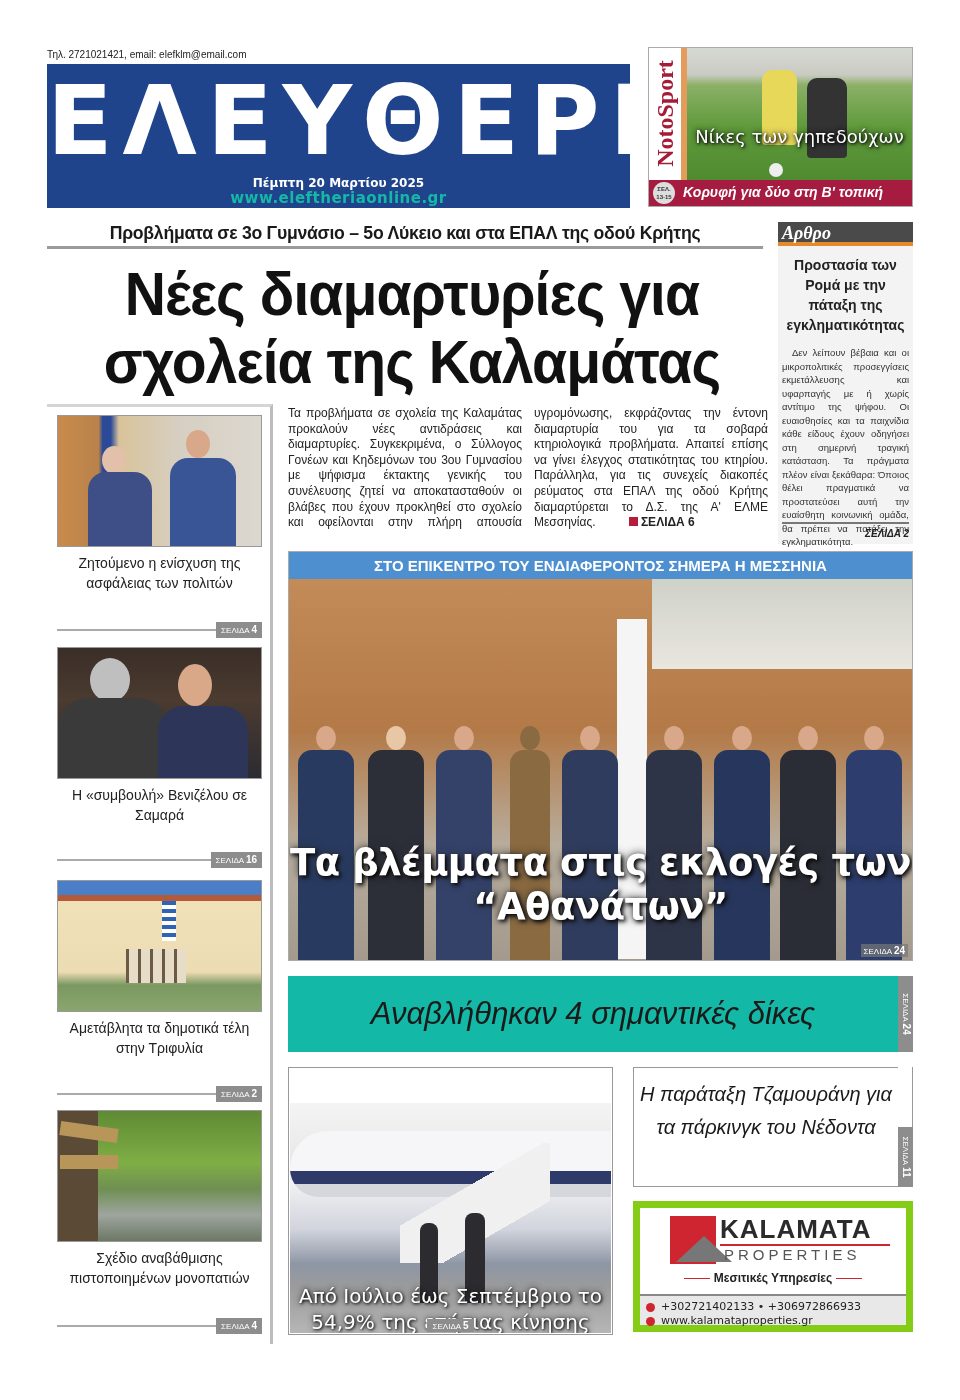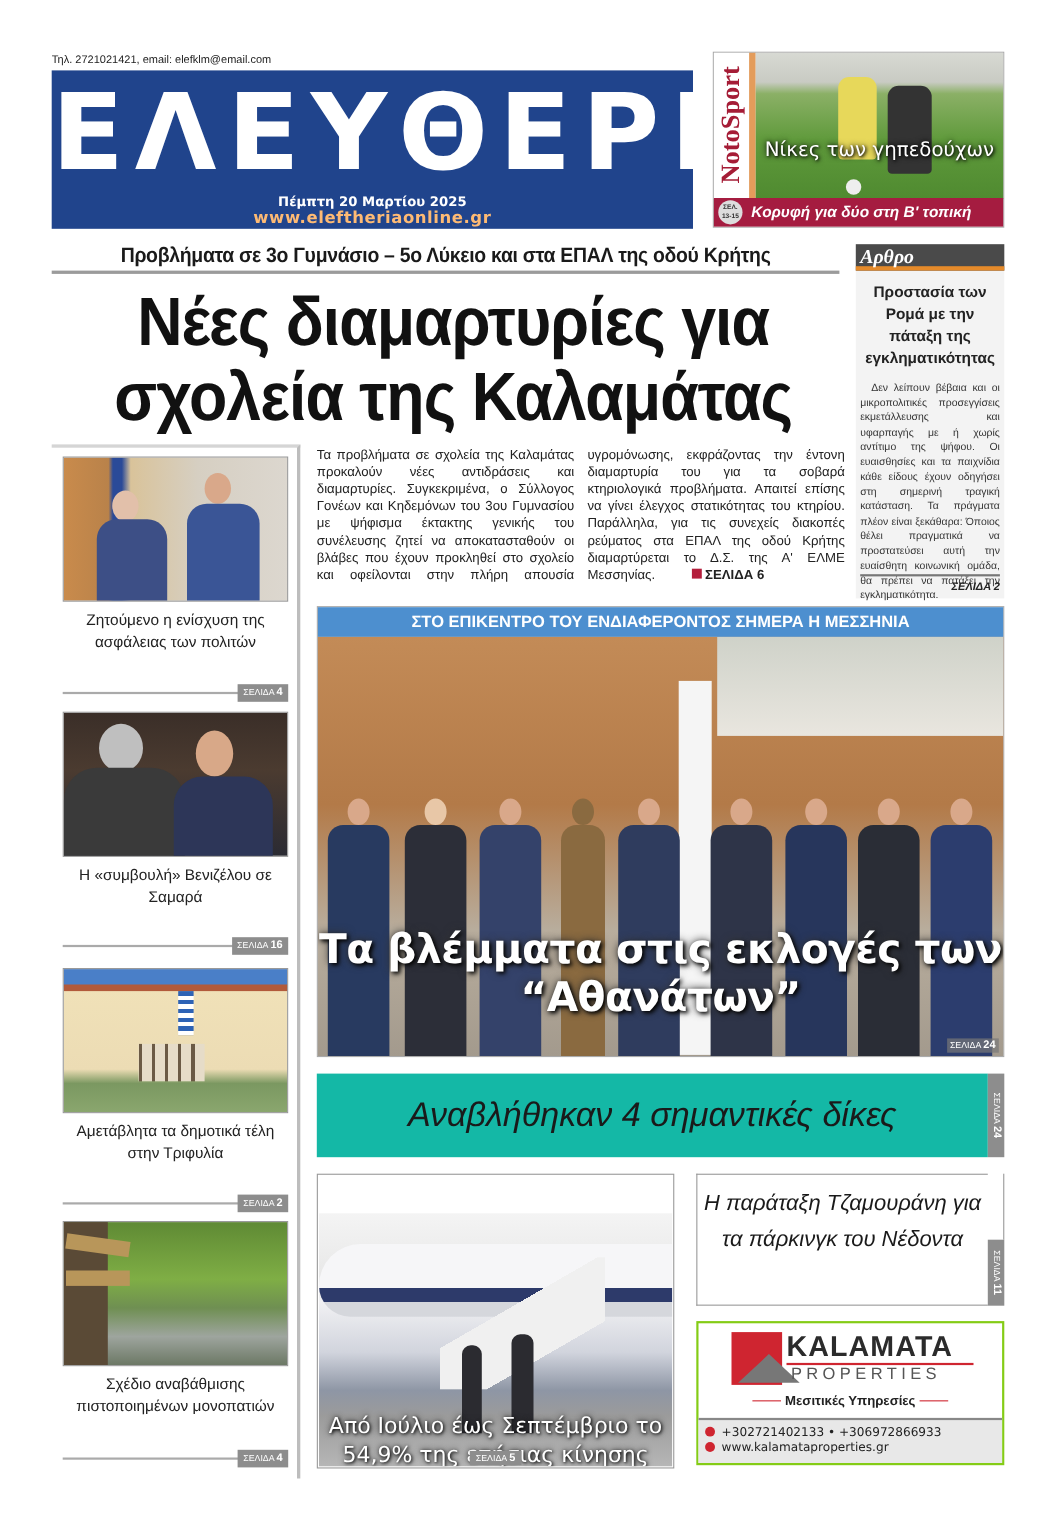--- a/index.html
+++ b/index.html
@@ -2,21 +2,21 @@
 <html><head>
 <meta charset="utf-8">
 <style>
   * { box-sizing: border-box; margin: 0; padding: 0; }
   body { width: 960px; height: 1400px; background: #fff; font-family: "Liberation Sans", sans-serif; color: #111; position: relative; overflow: hidden; }
   .abs { position: absolute; }
   .topline { font-size: 10px; color: #222; }
   .masthead { left: 47px; top: 64px; width: 583px; height: 144px; background: #20448c; }
   .masthead-title { position: absolute; left: 0; right: 0; top: 2px; text-align: center; color: #fff; font-family: "DejaVu Sans", sans-serif; font-weight: bold; font-size: 96px; letter-spacing: 10px; line-height: 110px; }
   .masthead-date { position: absolute; left: 0; right: 0; top: 112px; text-align: center; color: #fff; font-weight: bold; font-size: 12px; font-family: "DejaVu Sans", sans-serif; }
-  .masthead-url { position: absolute; left: 0; right: 0; top: 125px; text-align: center; color: #fdba74; font-weight: bold; font-size: 15px; font-family: "DejaVu Sans", sans-serif; letter-spacing: 0.5px; }
+  .masthead-url { position: absolute; left: 0; right: 0; top: 125px; text-align: center; color: #14b8a6; font-weight: bold; font-size: 15px; font-family: "DejaVu Sans", sans-serif; letter-spacing: 0.5px; }
 
   .sport { left: 648px; top: 47px; width: 265px; height: 160px; border: 1px solid #aaa; }
   .sport-side { position: absolute; left: 0; top: 0; width: 32px; height: 133px; background: #fff; }
   .sport-side span { position: absolute; left: -46px; top: 52px; width: 125px; transform: rotate(-90deg); color: #a51c36; font-family: "Liberation Serif", serif; font-weight: bold; font-size: 24px; text-align: center; }
   .sport-bar { position: absolute; left: 32px; top: 0; width: 6px; height: 133px; background: #e39c5b; }
   .sport-photo { position: absolute; left: 38px; top: 0; right: 0; height: 133px; background: linear-gradient(180deg, #d7d9d3 0%, #c9cbc3 20%, #8bb066 28%, #5f9a3b 60%, #4f8a30 100%); overflow: hidden; }
   .sport-photo .p1 { position:absolute; left: 75px; top: 22px; width: 35px; height: 75px; background: #e7d85a; border-radius: 10px 10px 4px 4px; }
   .sport-photo .p2 { position:absolute; left: 120px; top: 30px; width: 40px; height: 80px; background: #333; border-radius: 10px 10px 4px 4px; }
   .sport-photo .ball { position:absolute; left: 82px; top: 115px; width: 14px; height: 14px; background: #eee; border-radius: 50%; }
   .sport-caption { position: absolute; left: 0; right: 0; top: 78px; text-align: center; color: #fff; font-size: 18px; font-family: "DejaVu Sans", sans-serif; text-shadow: 1px 1px 3px #000, 0 0 6px #000; }
@@ -68,21 +68,21 @@
   .plane { position: absolute; left: 0; top: 28px; width: 330px; height: 66px; background: linear-gradient(180deg, #f6f6f8 0%, #f6f6f8 60%, #2d3a6a 60%, #2d3a6a 80%, #d5d7dc 80%); border-radius: 40px 0 0 30px; }
   .airport-title { position: absolute; left: 0; right: 0; top: 180px; text-align: center; color: #fff; font-size: 20px; line-height: 26px; font-family: "DejaVu Sans", sans-serif; text-shadow: 1px 1px 3px #000, 0 0 6px #222; }
   .airport-page { position: absolute; left: 50%; transform: translateX(-50%); bottom: 1px; background: #8d8d8d; color: #fff; font-size: 8px; padding: 1px 6px; }
   .airport-page b { font-size: 10px; }
 
   .nedon { left: 633px; top: 1067px; width: 265px; height: 120px; border: 1px solid #999; border-right: none; }
   .nedon-text { position: absolute; left: 0; right: 0; top: 10px; text-align: center; font-style: italic; font-size: 20px; line-height: 33px; color: #1a1a1a; }
   .nedon-tab { left: 898px; top: 1127px; width: 15px; height: 60px; background: #8d8d8d; }
   .nedon-border { left: 912px; top: 1067px; width: 1px; height: 60px; background: #999; }
 
-  .ad { left: 633px; top: 1201px; width: 280px; height: 131px; border: 2px solid #84cc16; background: #fff; }
+  .ad { left: 633px; top: 1201px; width: 280px; height: 131px; border: 7px solid #84cc16; background: #fff; }
   .ad-logo-block { position: absolute; left: 30px; top: 8px; width: 50px; height: 50px; }
   .ad-red { position: absolute; left: 0; top: 0; width: 46px; height: 48px; background: #cf2530; }
   .ad-house { position: absolute; left: 6px; top: 20px; width: 0; height: 0; border-left: 28px solid transparent; border-right: 28px solid transparent; border-bottom: 26px solid #777; }
   .ad-kalamata { position: absolute; left: 80px; top: 6px; font-weight: bold; font-size: 26px; color: #2b2b2b; letter-spacing: 1px; }
   .ad-underline { position: absolute; left: 80px; top: 36px; width: 170px; height: 2px; background: #cf2530; }
   .ad-properties { position: absolute; left: 84px; top: 38px; font-size: 15px; letter-spacing: 4px; color: #555; }
   .ad-services { position: absolute; left: 0; right: 0; top: 63px; text-align: center; font-weight: bold; font-size: 12px; color: #222; }
   .ad-services::before, .ad-services::after { content: ""; display: inline-block; width: 26px; height: 1px; background: #cf2530; vertical-align: middle; margin: 0 4px; }
   .ad-contacts { position: absolute; left: 0; right: 0; top: 86px; bottom: 0; background: #e8e8e8; border-top: 2px solid #888; padding: 4px 0 0 6px; font-size: 11px; line-height: 14px; color: #222; font-family: "DejaVu Sans", sans-serif; }
   .ad-contacts .ico { display: inline-block; width: 9px; height: 9px; border-radius: 50%; background: #cf2530; margin-right: 6px; vertical-align: middle; }

